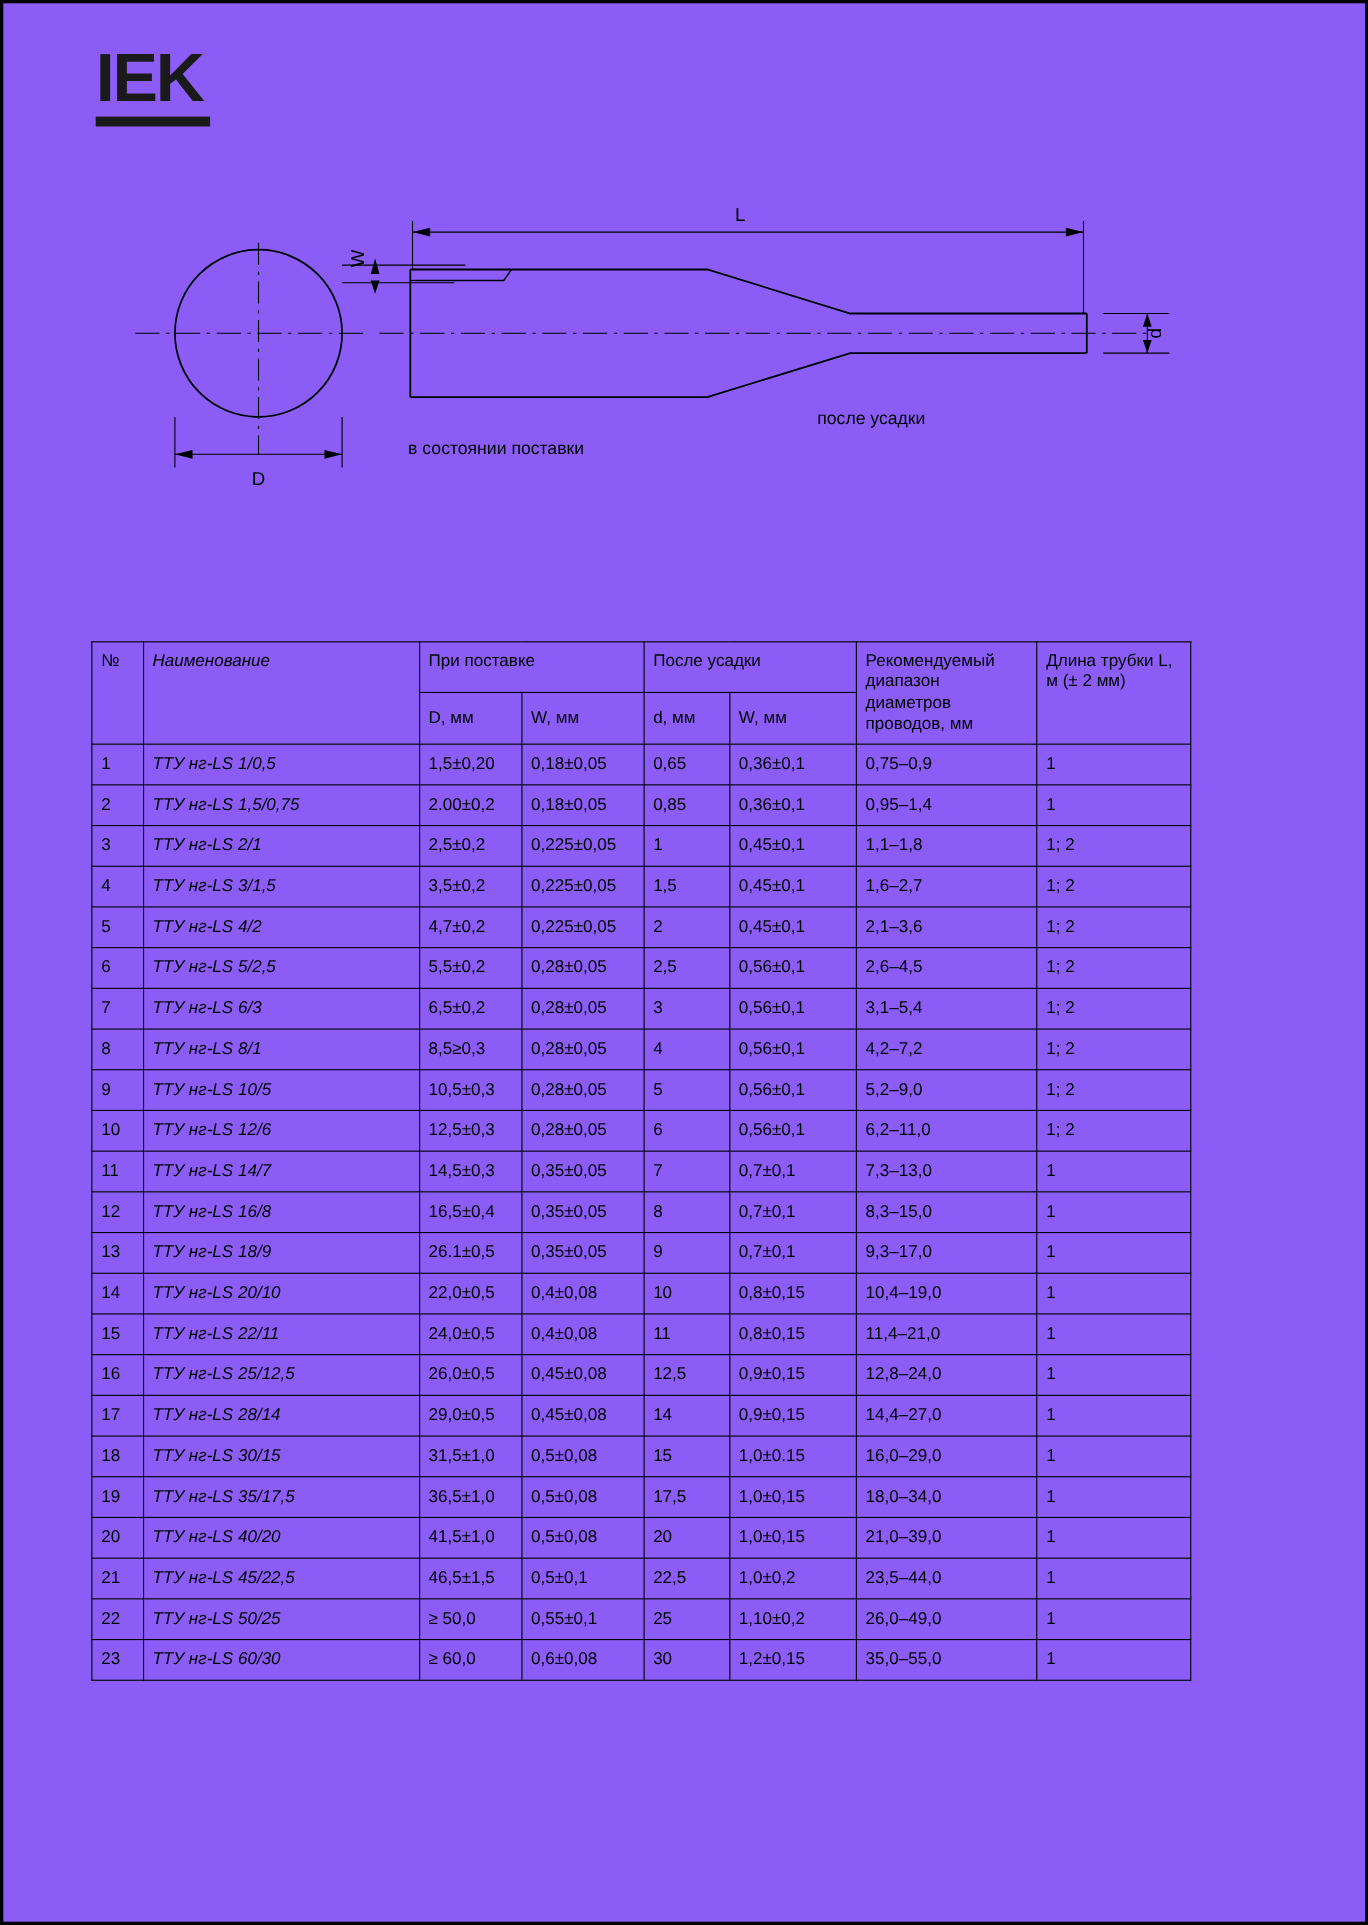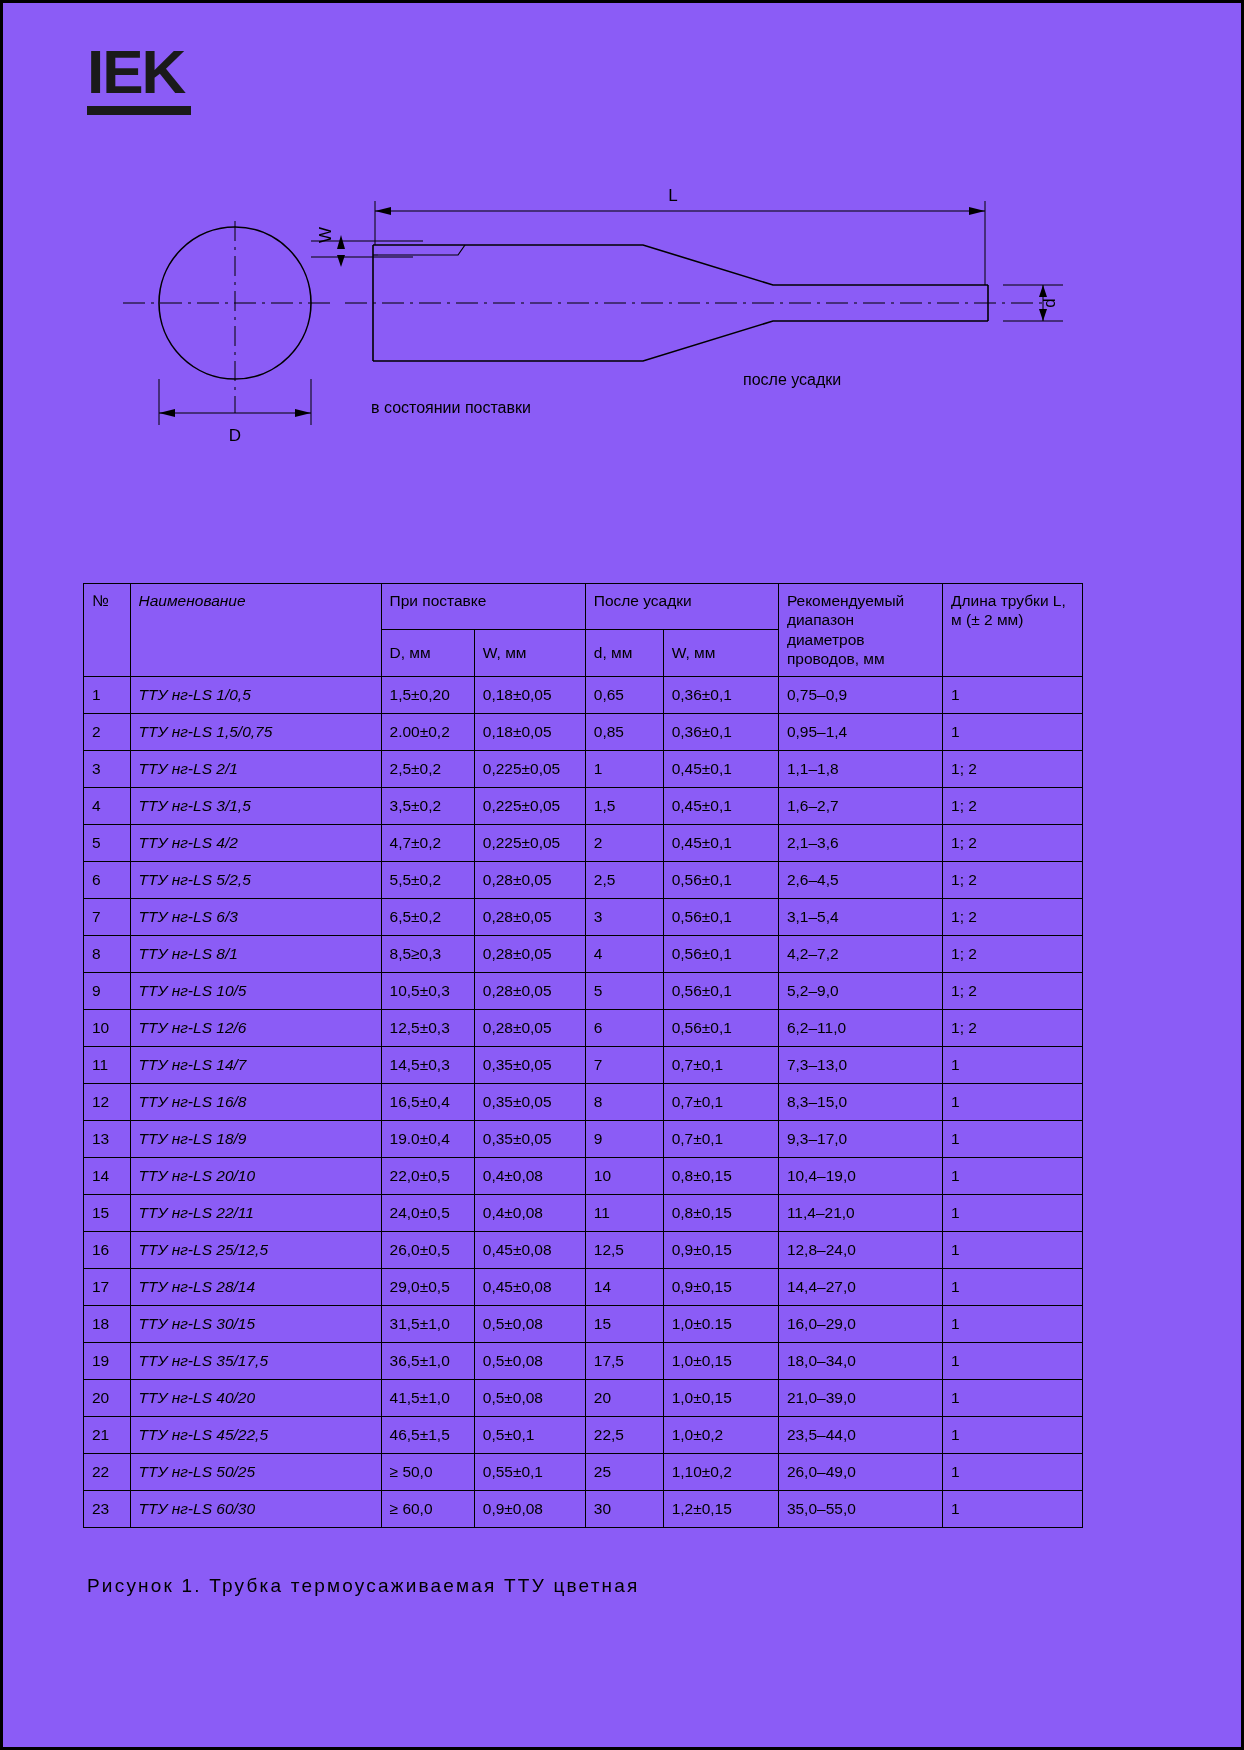--- a/index.html
+++ b/index.html
@@ -308,21 +308,21 @@
               <td class="c-d">16,5±0,4</td>
               <td class="c-w">0,35±0,05</td>
               <td class="c-d2">8</td>
               <td class="c-w2">0,7±0,1</td>
               <td class="c-range">8,3–15,0</td>
               <td class="c-len">1</td>
             </tr>
             <tr>
               <td class="c-num">13</td>
               <td class="c-name">ТТУ нг-LS 18/9</td>
-              <td class="c-d">19.0±0,4</td>
+              <td class="c-d">26.1±0,5</td>
               <td class="c-w">0,35±0,05</td>
               <td class="c-d2">9</td>
               <td class="c-w2">0,7±0,1</td>
               <td class="c-range">9,3–17,0</td>
               <td class="c-len">1</td>
             </tr>
             <tr>
               <td class="c-num">14</td>
               <td class="c-name">ТТУ нг-LS 20/10</td>
               <td class="c-d">22,0±0,5</td>
@@ -409,26 +409,25 @@
               <td class="c-w">0,55±0,1</td>
               <td class="c-d2">25</td>
               <td class="c-w2">1,10±0,2</td>
               <td class="c-range">26,0–49,0</td>
               <td class="c-len">1</td>
             </tr>
             <tr>
               <td class="c-num">23</td>
               <td class="c-name">ТТУ нг-LS 60/30</td>
               <td class="c-d">≥ 60,0</td>
-              <td class="c-w">0,9±0,08</td>
+              <td class="c-w">0,6±0,08</td>
               <td class="c-d2">30</td>
               <td class="c-w2">1,2±0,15</td>
               <td class="c-range">35,0–55,0</td>
               <td class="c-len">1</td>
             </tr>
           </tbody>
       </table>
     </div>
 
-    <div class="caption">Рисунок 1. Трубка термоусаживаемая ТТУ цветная</div>
 
   </div>
 </div>
 
 </body></html>

